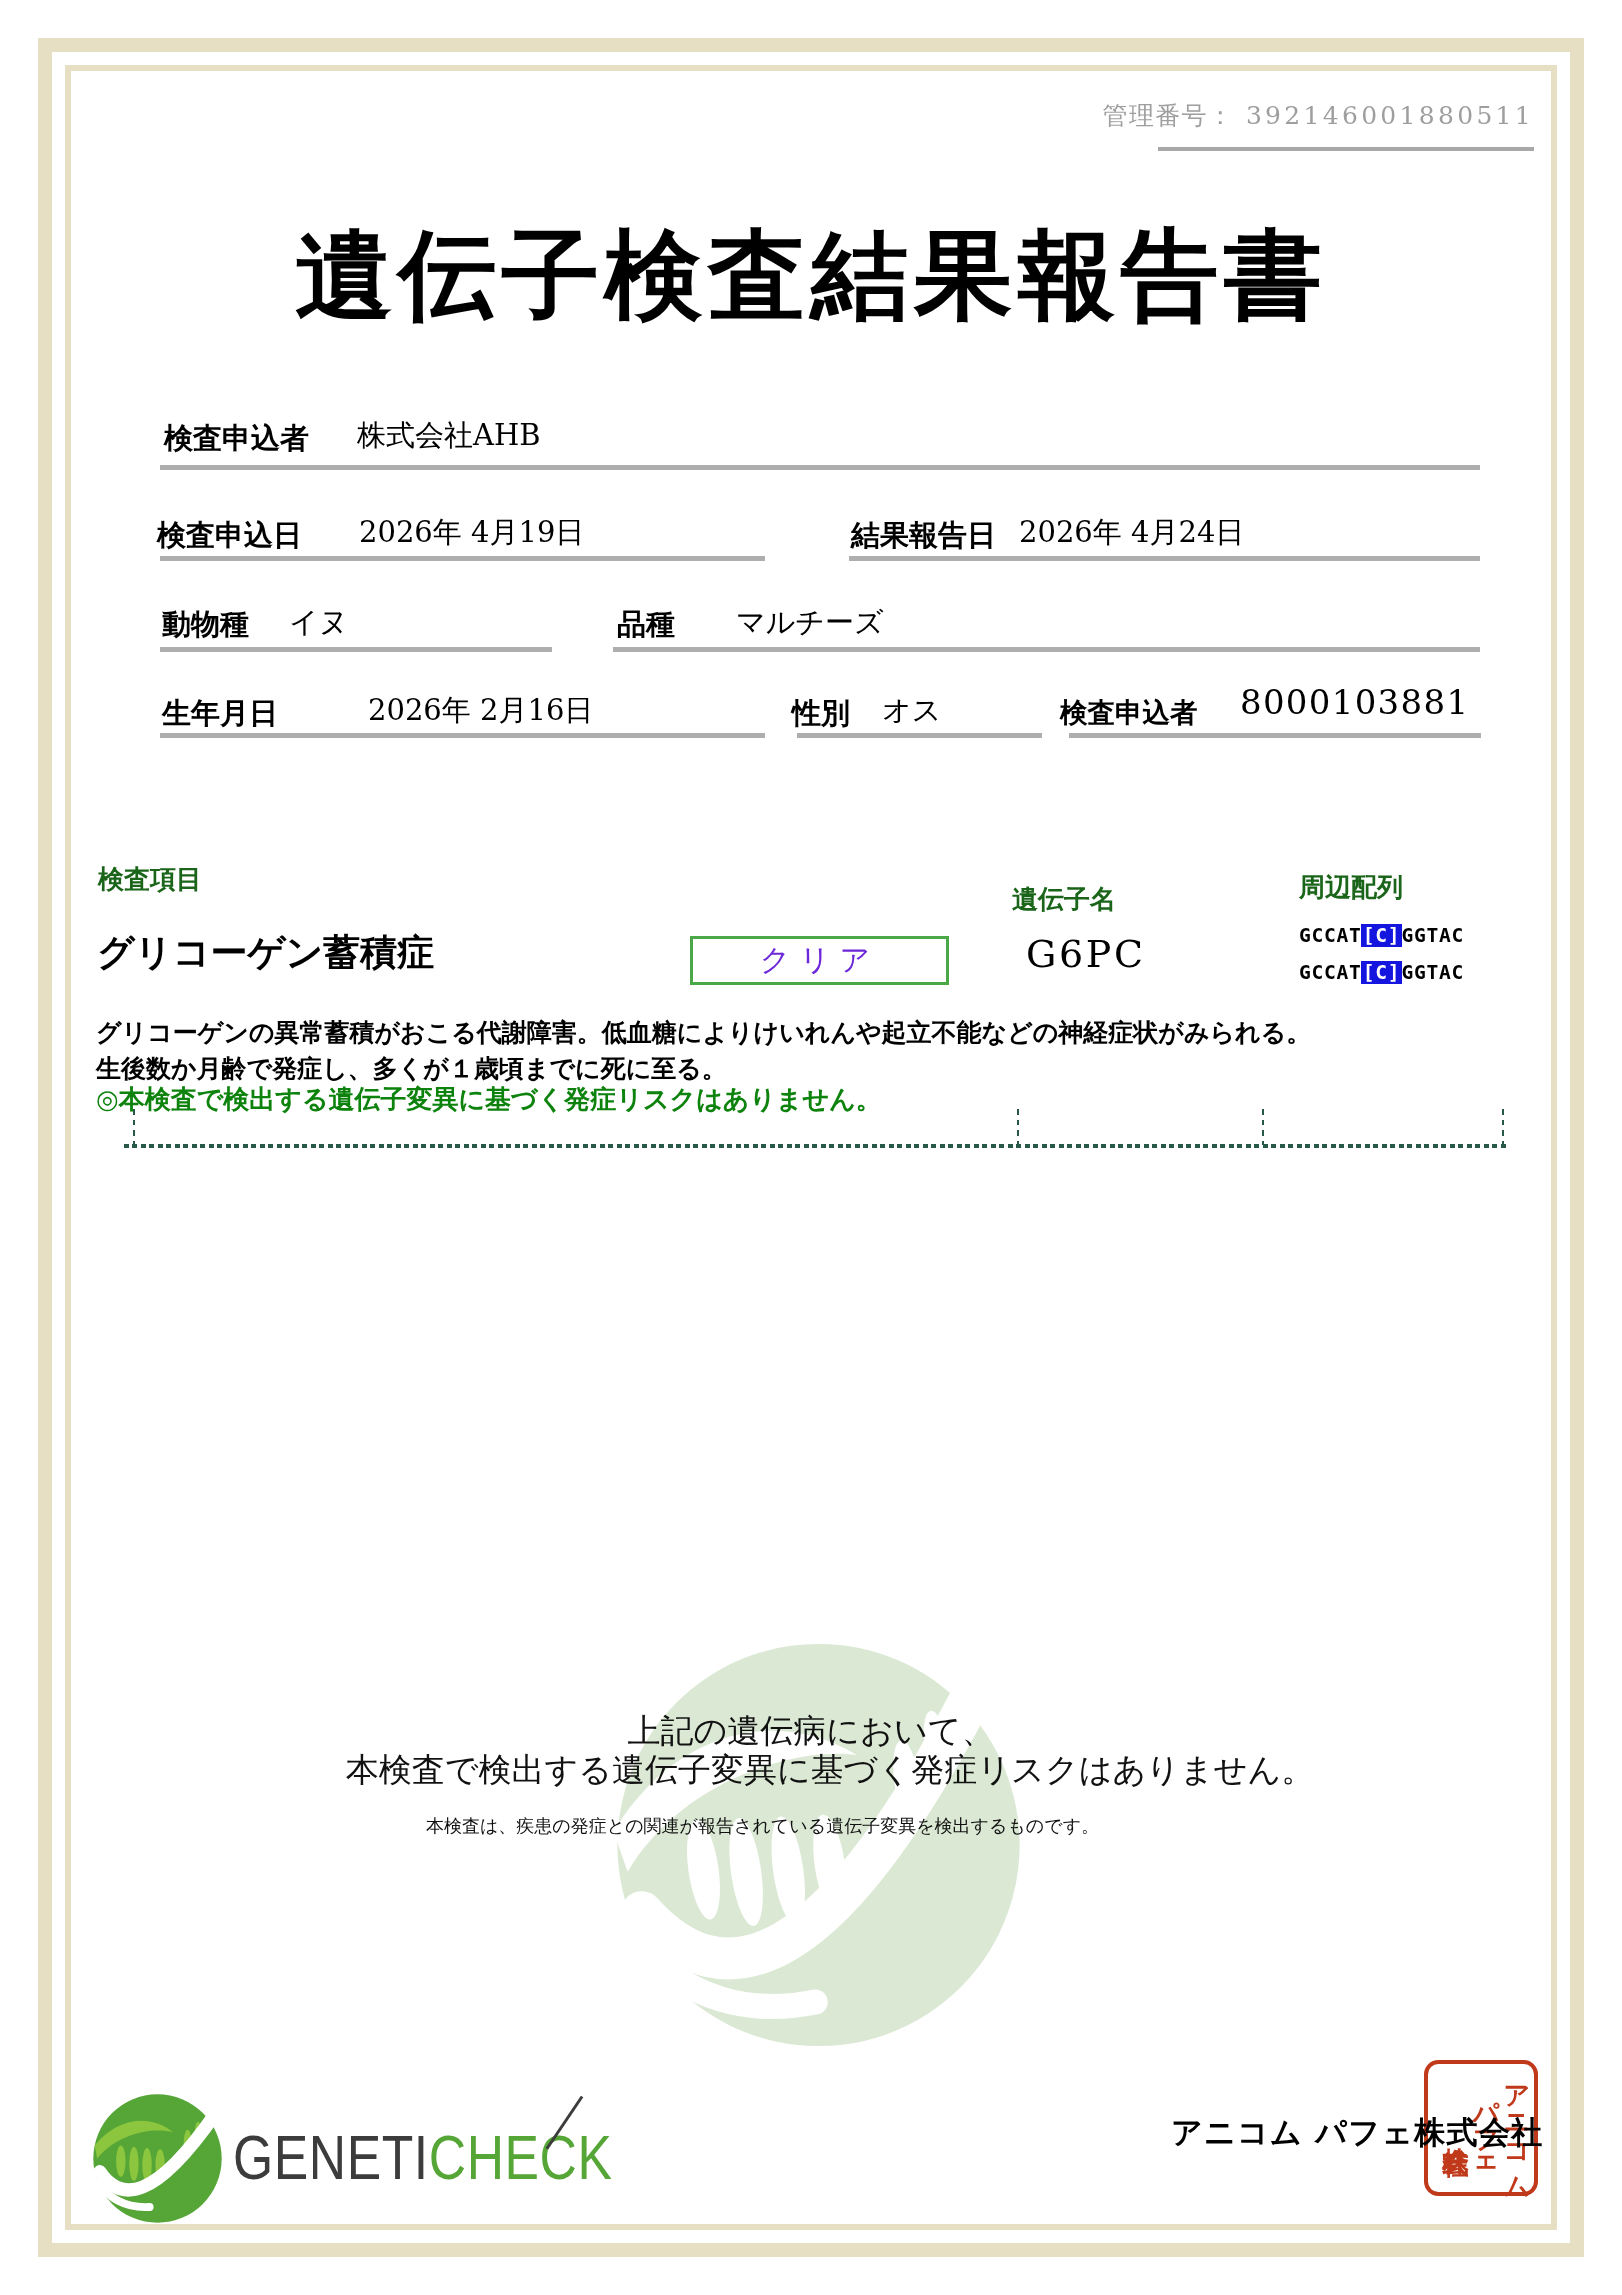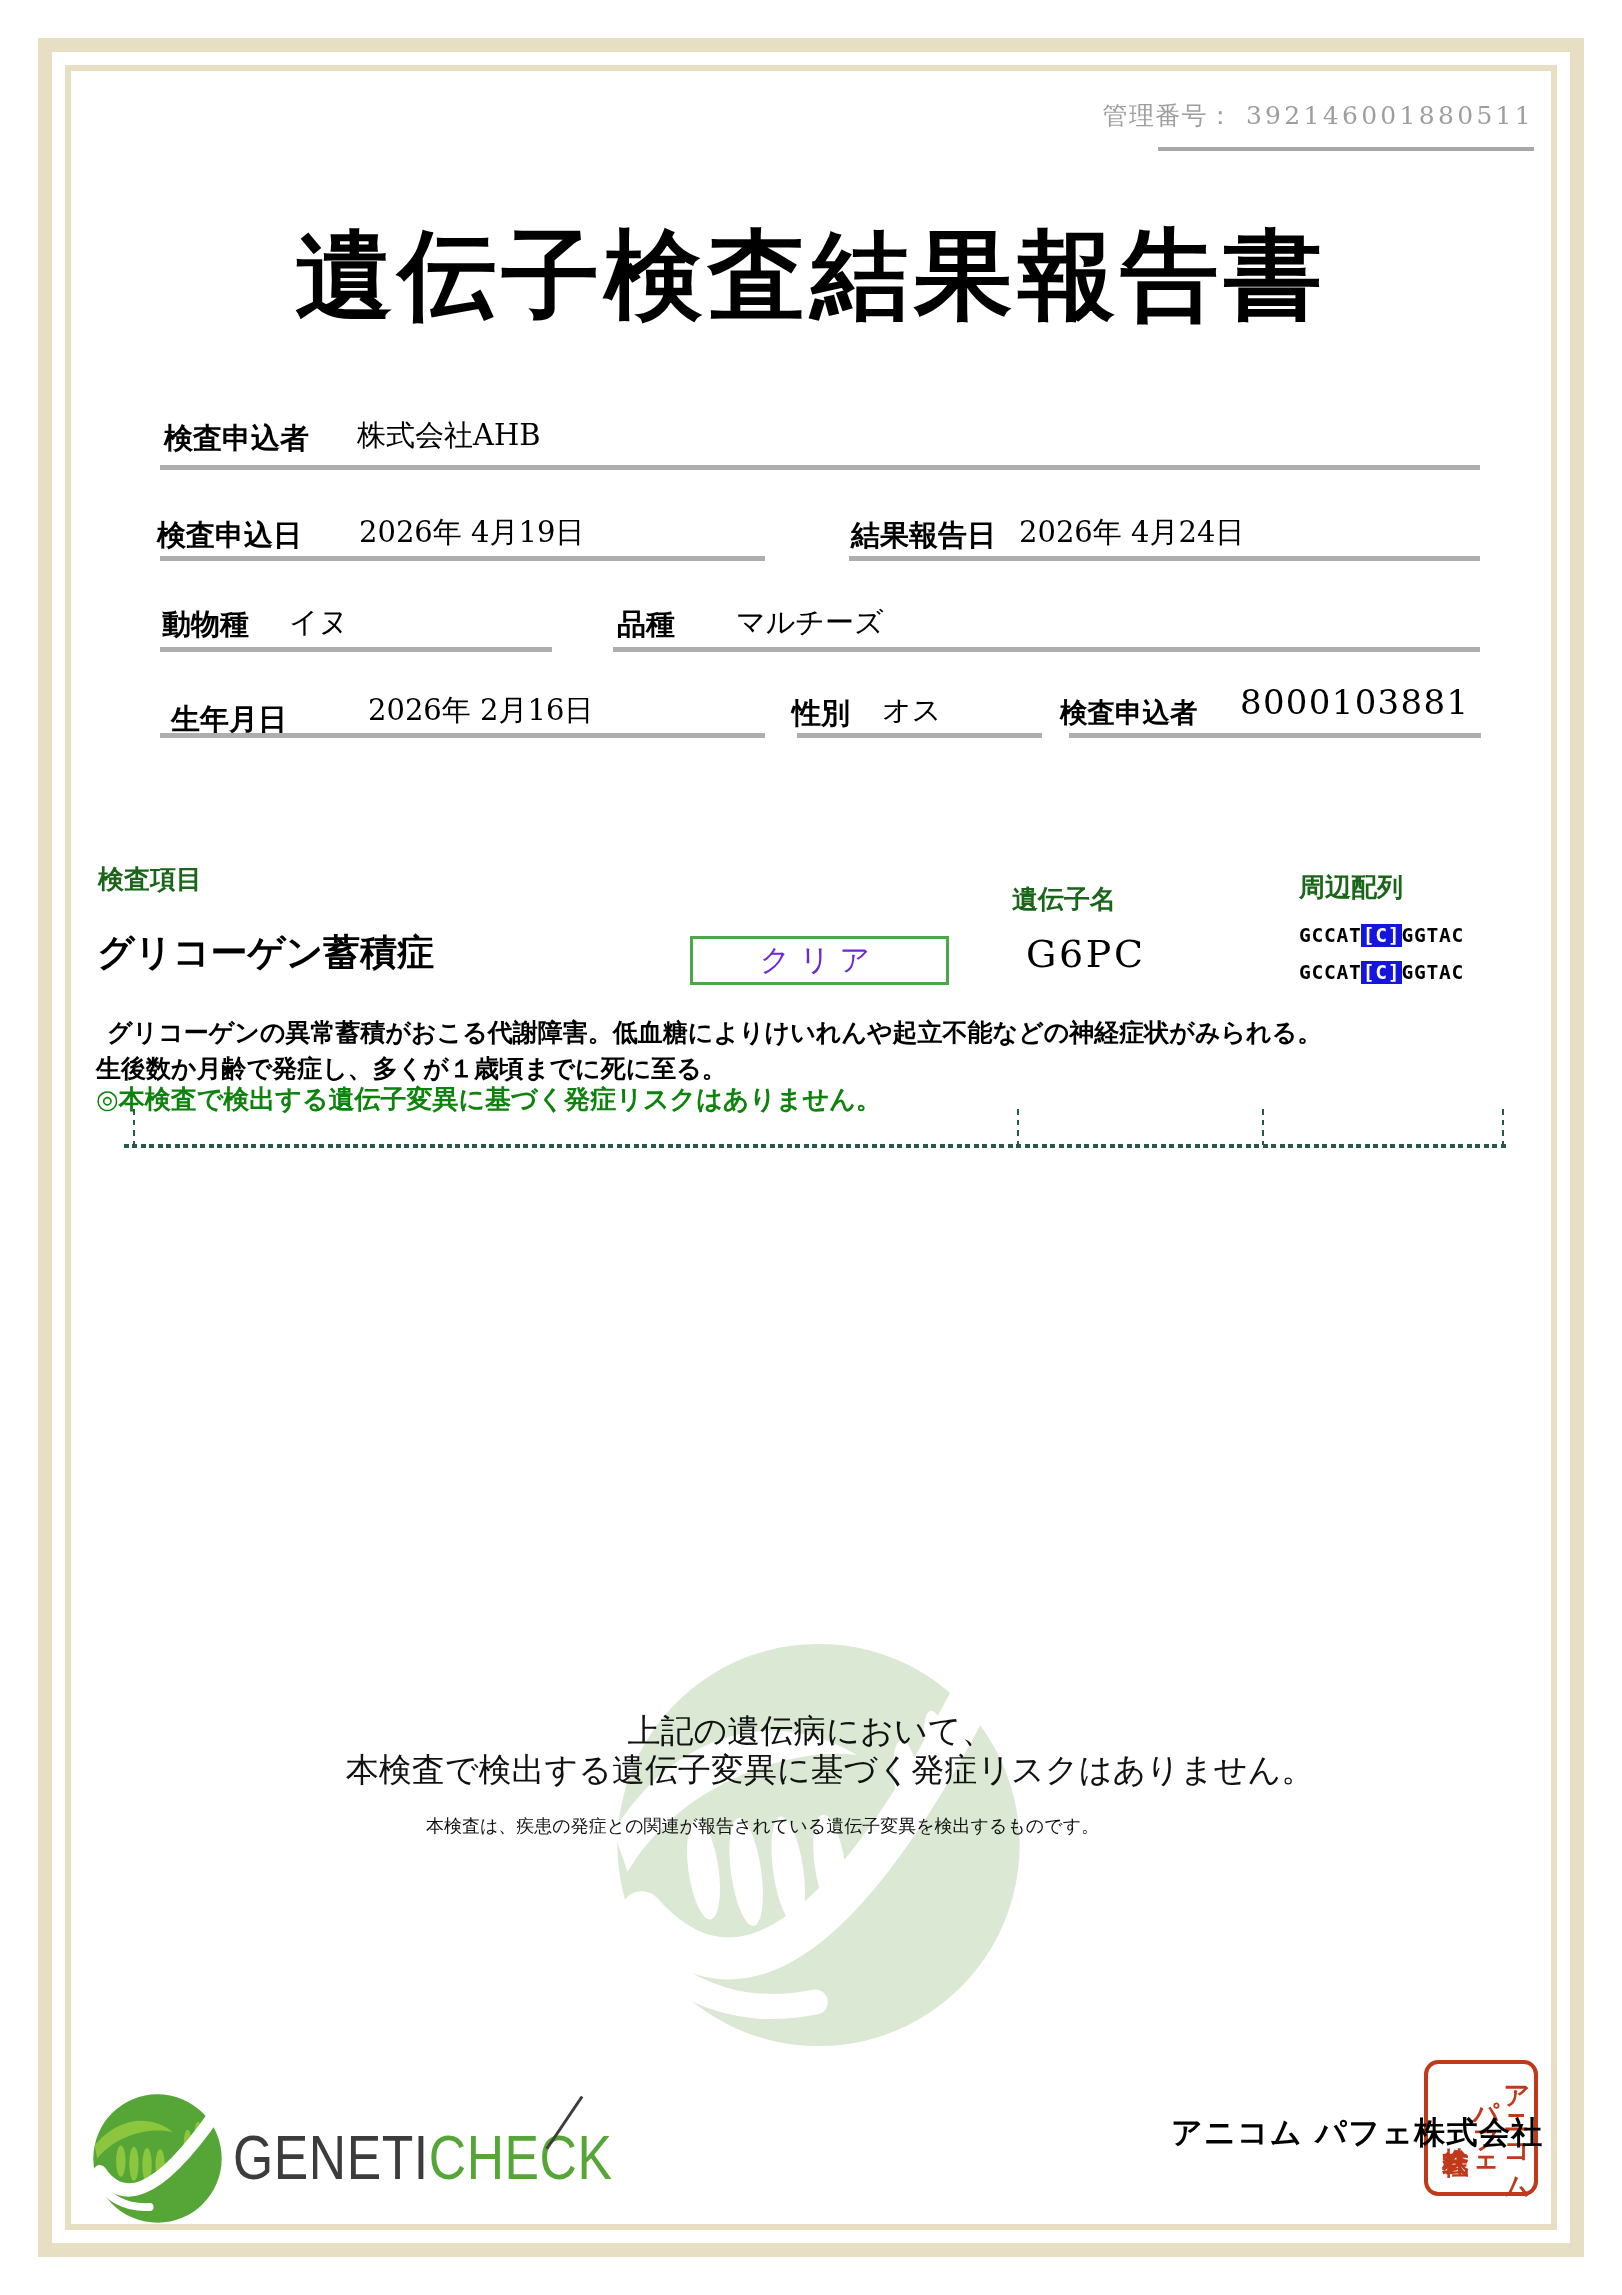--- a/index.html
+++ b/index.html
@@ -90,21 +90,21 @@
   <div class="abs uline z1" style="left:160px;top:556px;width:605px;"></div>
   <div class="abs uline z1" style="left:849px;top:556px;width:631px;"></div>
 
   <span class="abs lbl z1" style="left:162px;top:605px;">動物種</span>
   <span class="abs val z1" style="left:289px;top:603px;">イヌ</span>
   <span class="abs lbl z1" style="left:617px;top:605px;">品種</span>
   <span class="abs val z1" style="left:736px;top:603px;">マルチーズ</span>
   <div class="abs uline z1" style="left:160px;top:647px;width:392px;"></div>
   <div class="abs uline z1" style="left:613px;top:647px;width:867px;"></div>
 
-  <span class="abs lbl z1" style="left:171px;top:694px;margin-top:6px;">生年月日</span>
+  <span class="abs lbl z1" style="left:162px;top:694px;">生年月日</span>
   <span class="abs val z1" style="left:368px;top:691px;">2026年 2月16日</span>
   <span class="abs lbl z1" style="left:792px;top:694px;">性別</span>
   <span class="abs val z1" style="left:882px;top:691px;">オス</span>
   <span class="abs lbl z1" style="left:1060px;top:695px;font-size:27.5px;">検査申込者</span>
   <span class="abs val z1" style="left:1240px;top:682px;font-size:34px;letter-spacing:1.3px;">8000103881</span>
   <div class="abs uline z1" style="left:160px;top:733px;width:605px;"></div>
   <div class="abs uline z1" style="left:797px;top:733px;width:245px;"></div>
   <div class="abs uline z1" style="left:1069px;top:733px;width:412px;"></div>
 
   <span class="abs greenlbl z1" style="left:98px;top:862px;">検査項目</span>
@@ -115,21 +115,21 @@
   <div class="abs result-box z1">クリア</div>
   <span class="abs gene-name z1" style="left:1026px;top:932px;">G6PC</span>
 
   <div class="abs seq z1" style="left:1299px;top:924px;">
     <span>GCCAT</span><span class="variant">[C]</span><span>GGTAC</span>
   </div>
   <div class="abs seq z1" style="left:1299px;top:961px;">
     <span>GCCAT</span><span class="variant">[C]</span><span>GGTAC</span>
   </div>
 
-  <span class="abs desc z1" style="left:96px;top:1016px;margin-left:11px;">グリコーゲンの異常蓄積がおこる代謝障害。低血糖によりけいれんや起立不能などの神経症状がみられる。</span>
+  <span class="abs desc z1" style="left:96px;top:1016px;">グリコーゲンの異常蓄積がおこる代謝障害。低血糖によりけいれんや起立不能などの神経症状がみられる。</span>
   <span class="abs desc z1" style="left:96px;top:1052px;">生後数か月齢で発症し、多くが１歳頃までに死に至る。</span>
   <span class="abs risk z1" style="left:96px;top:1082px;">◎本検査で検出する遺伝子変異に基づく発症リスクはありません。</span>
 
   <div class="abs dot-h z1"></div>
   <div class="abs dash-v z1" style="left:133px;"></div>
   <div class="abs dash-v z1" style="left:1017px;"></div>
   <div class="abs dash-v z1" style="left:1262px;"></div>
   <div class="abs dash-v z1" style="left:1502px;"></div>
 
   <div class="abs summary sans z1" style="top:1709px;">上記の遺伝病において、</div>

